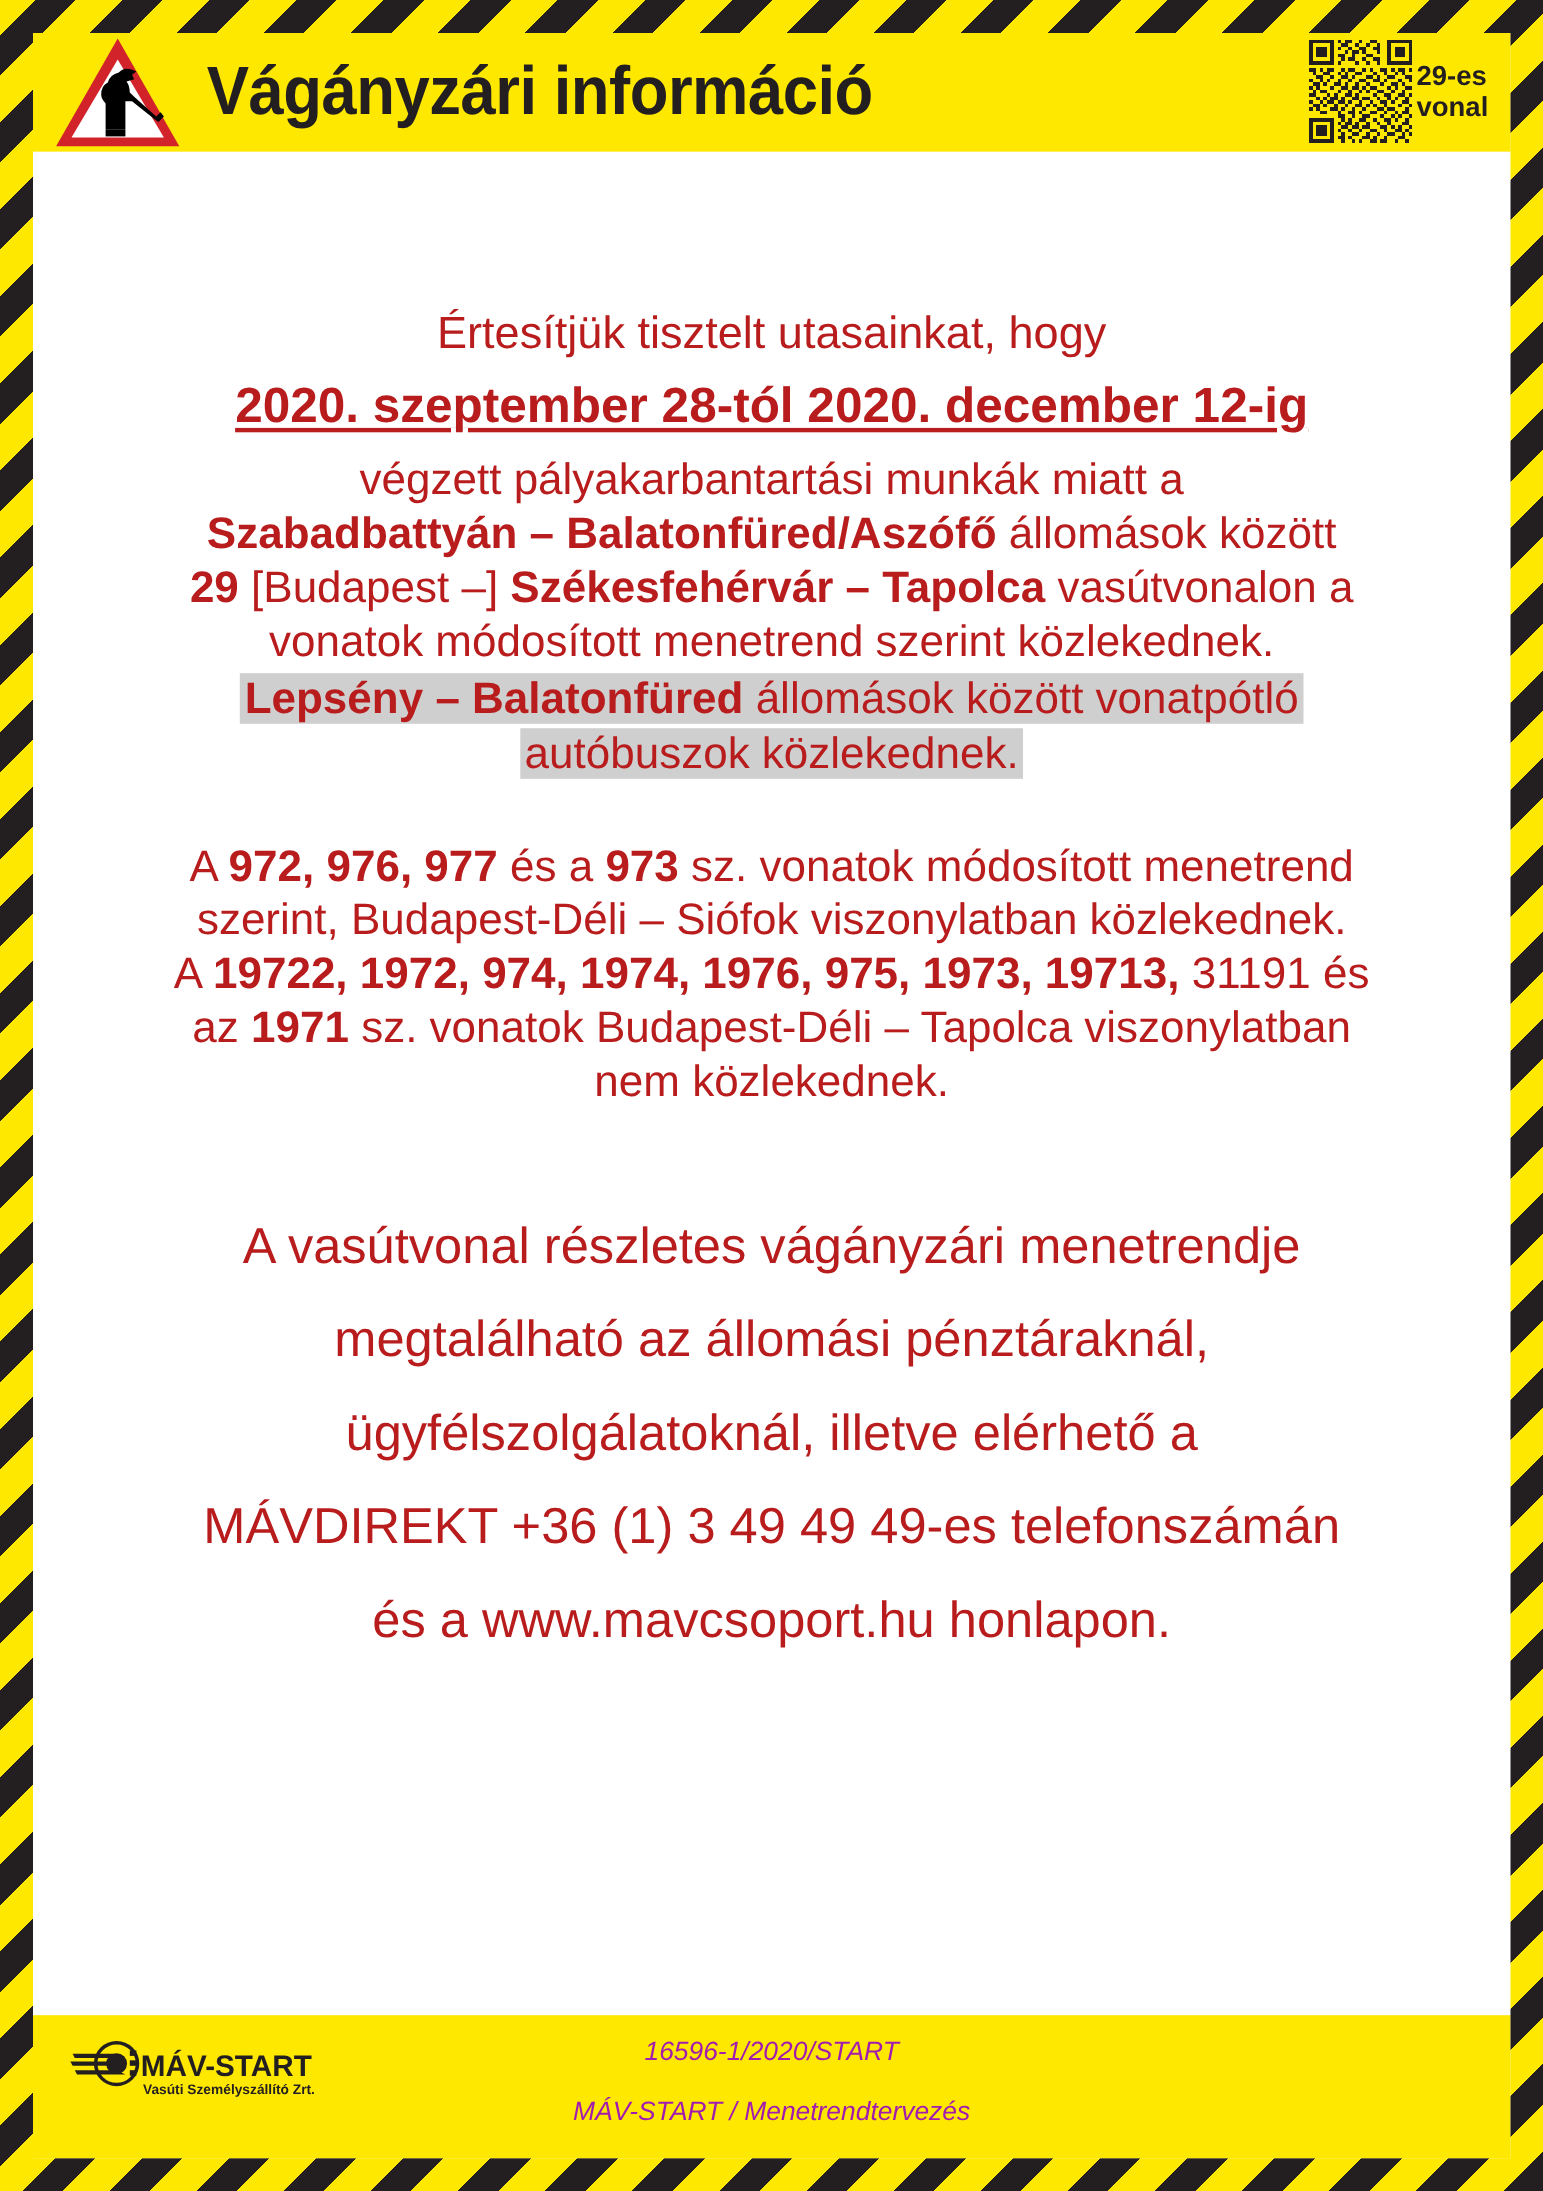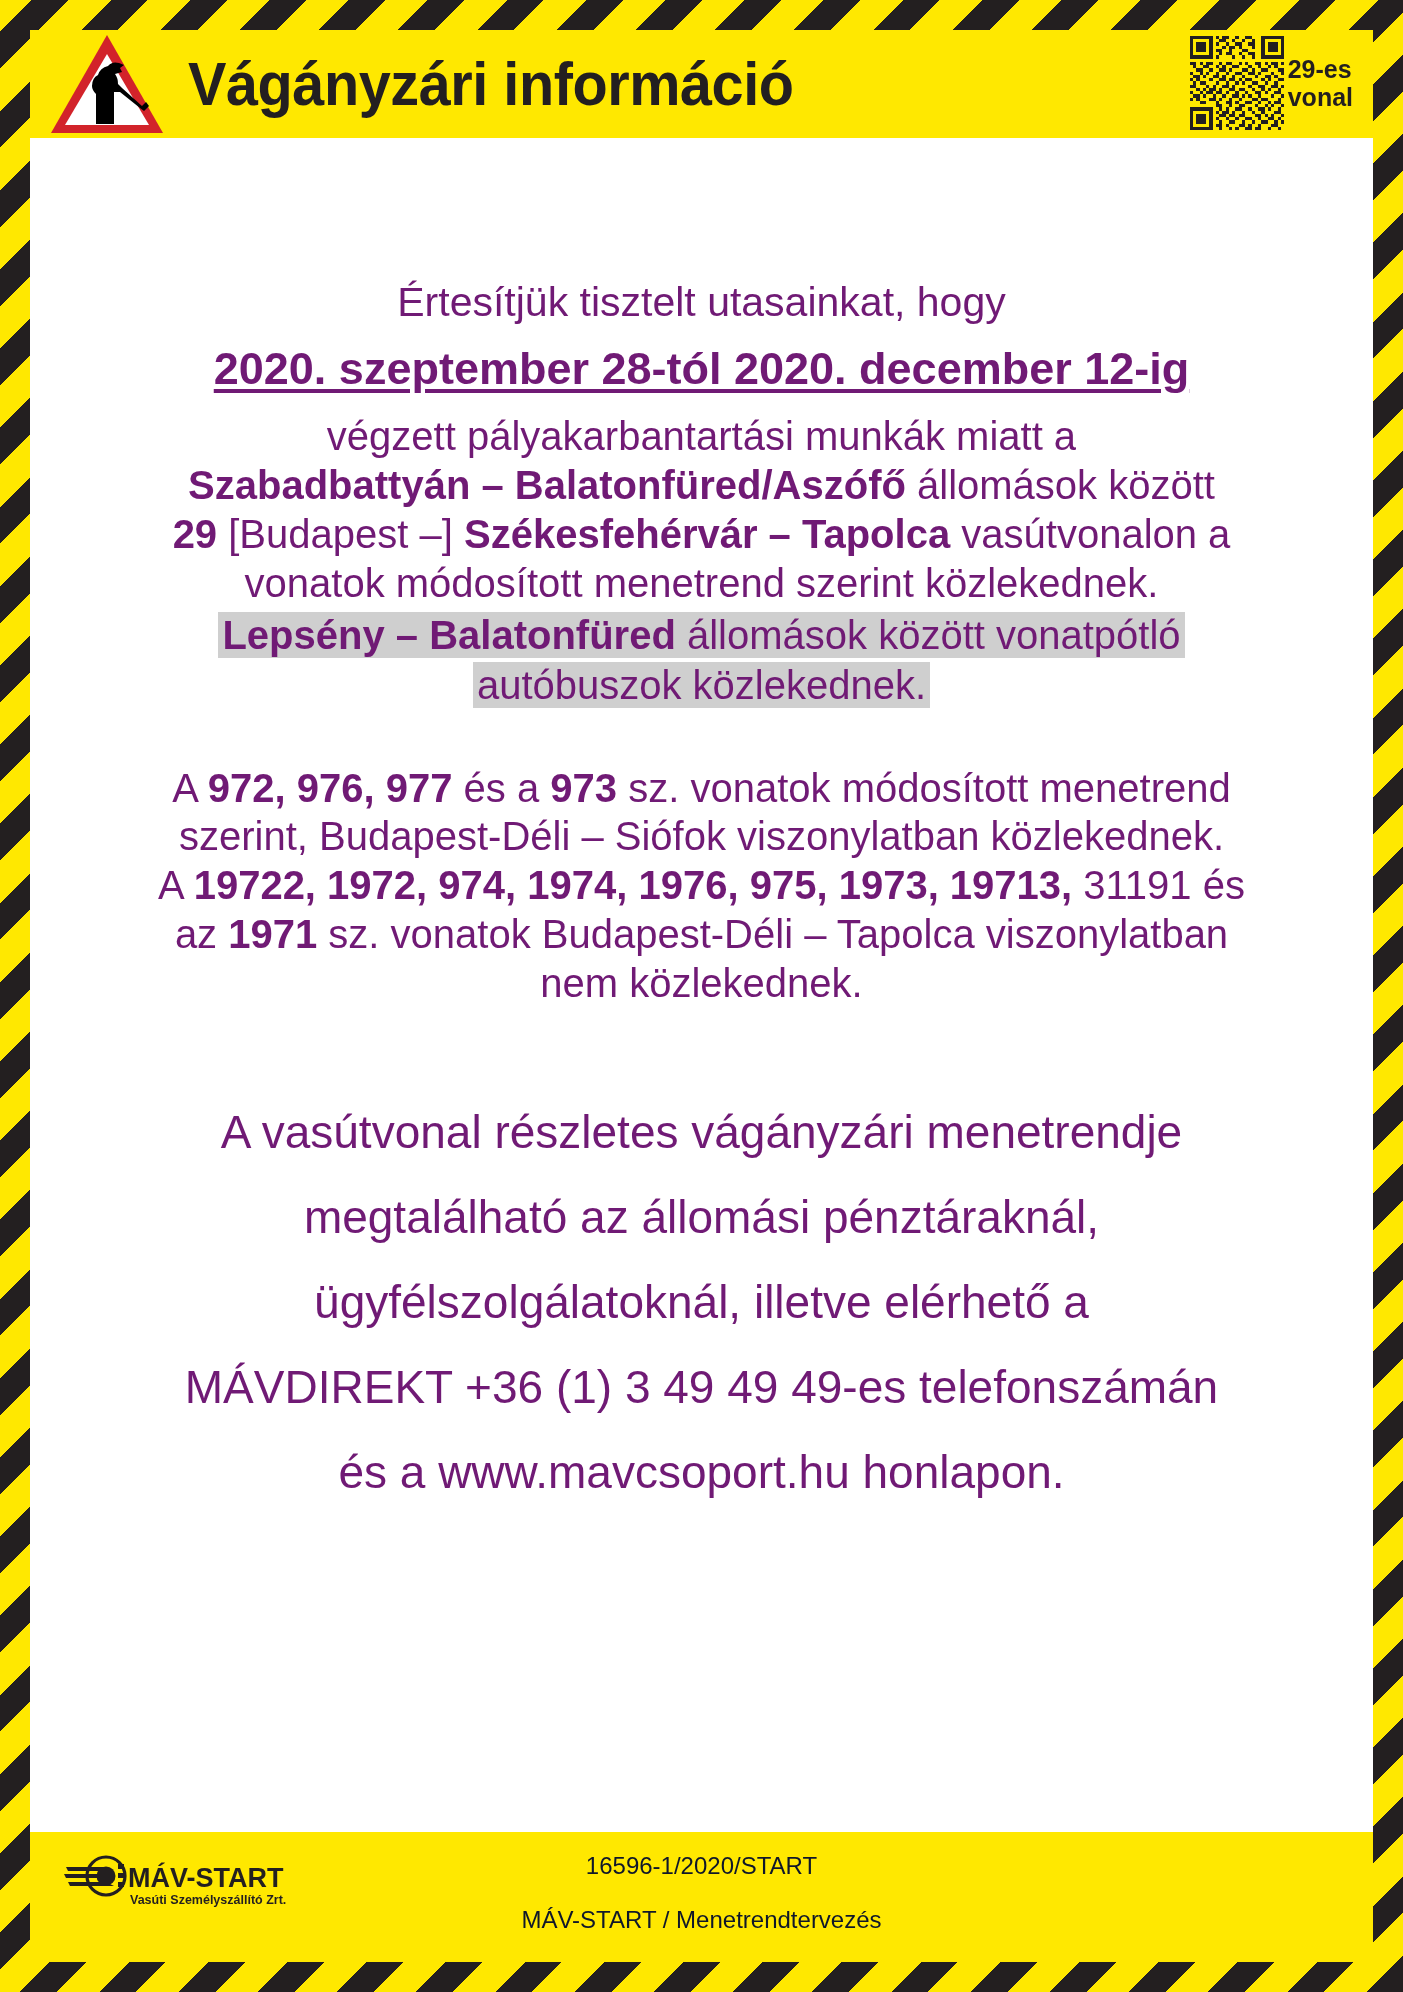--- a/index.html
+++ b/index.html
@@ -101,21 +101,21 @@
   }
 
   
   .body-area {
     position: absolute;
     left: 30px;
     top: 138px;
     width: 1343px;
     bottom: 160px;
     background: #ffffff;
-    color: #701a75;
+    color: #b91c1c;
     text-align: center;
   }
   .content {
     padding: 0 58px;
   }
 
   .intro {
     margin-top: 140px;
     font-size: 41px;
     line-height: 1.18;
@@ -185,22 +185,23 @@
   }
   .footer-logo svg { display:block; }
 
   .footer-center {
     position: absolute;
     left: 0; right: 0;
     top: 22px;
     text-align: center;
     font-family: "Liberation Sans", sans-serif;
     font-size: 24px;
-    color: #0f172a;
+    color: #a21caf;
     line-height: 1.0;
+    font-style: italic;
   }
   .footer-center .l1 { display:block; }
   .footer-center .l2 { display:block; margin-top: 30px; }
 
   .footer-right {
     position: absolute;
     right: 34px;
     top: 20px;
     font-family: "Liberation Sans", sans-serif;
     font-size: 21px;

